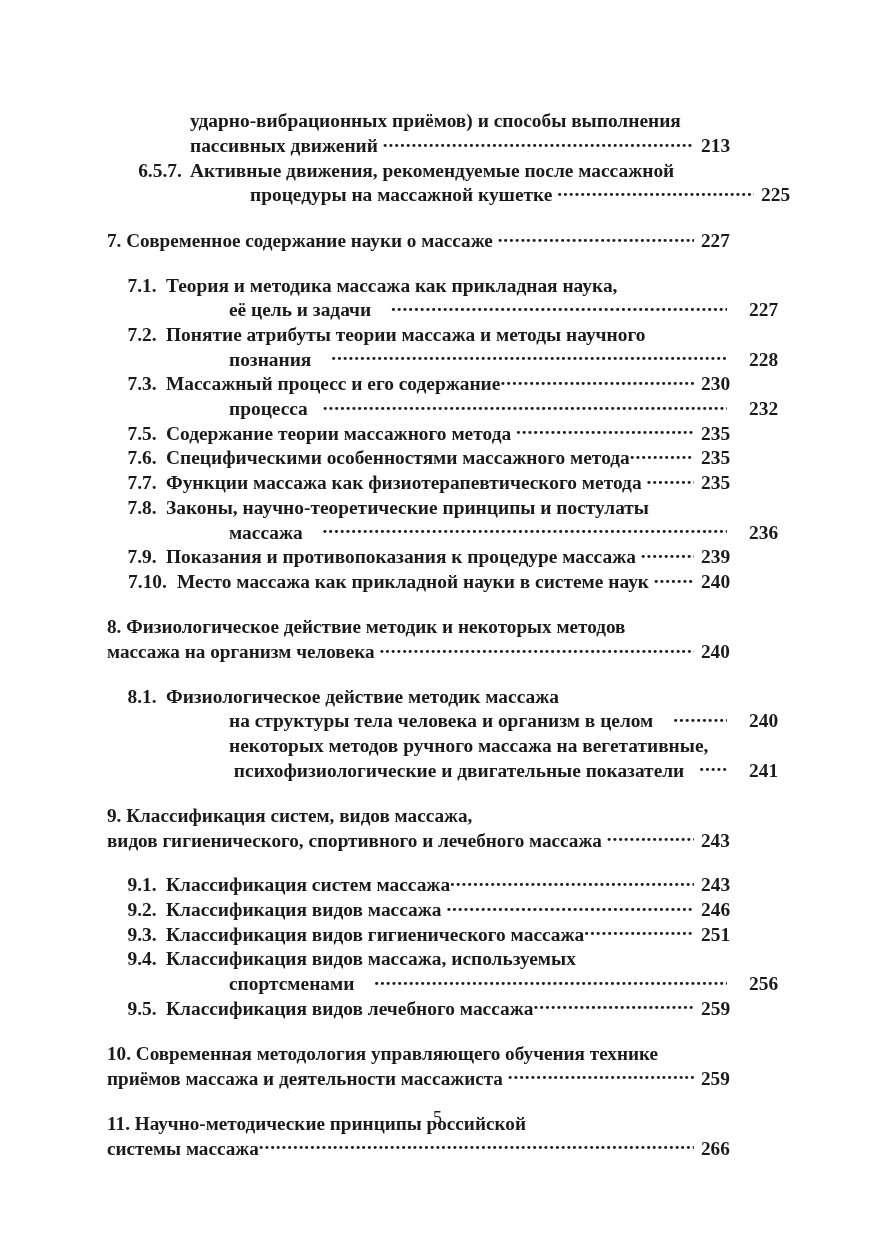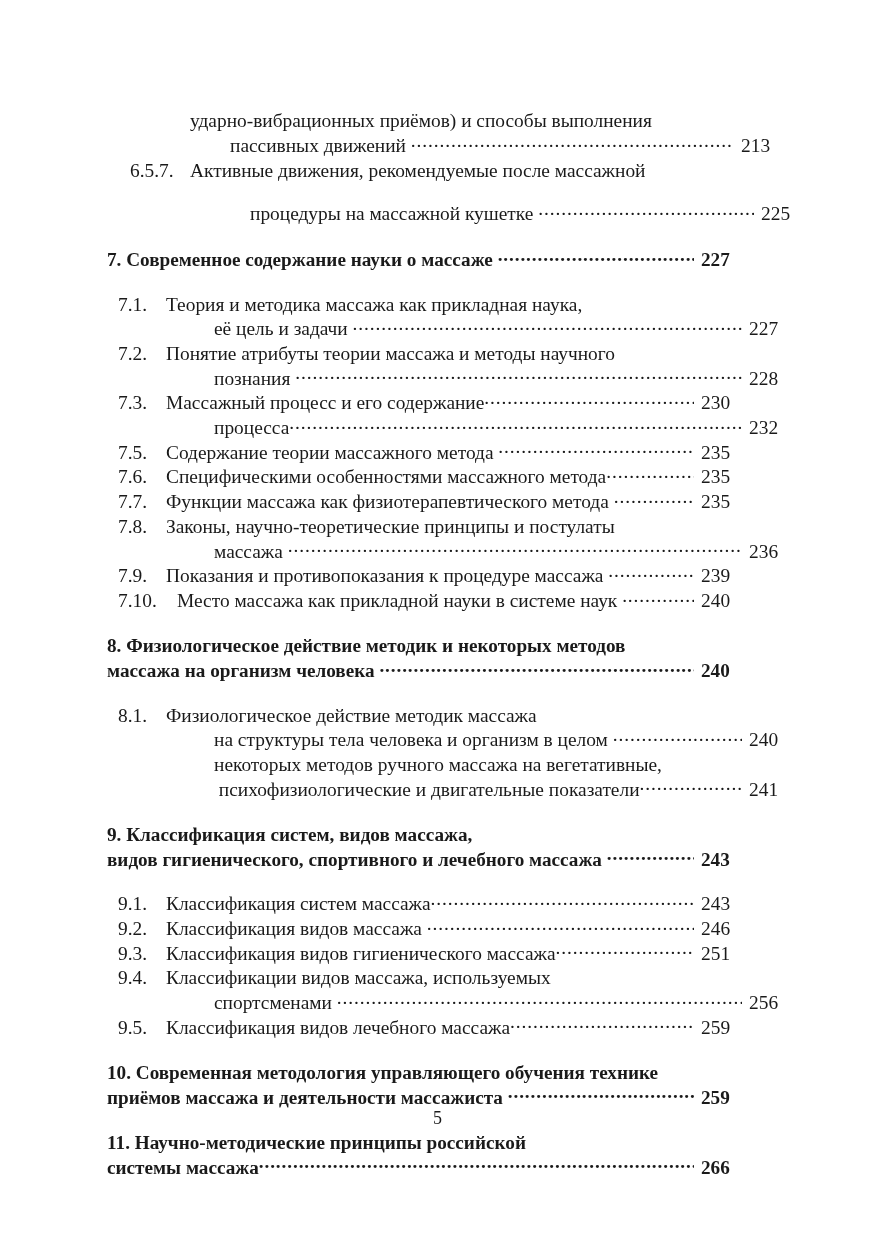--- a/index.html
+++ b/index.html
@@ -38,25 +38,26 @@
     padding: 0;
   }
 
   .line {
     display: flex;
     align-items: baseline;
     width: 100%;
     font-size: 19.4px;
     line-height: 23.3px;
     white-space: nowrap;
+    font-weight: bold;
   }
 
   .num {
     flex: 0 0 auto;
-    text-align: left;
+    text-align: center;
   }
 
   .txt {
     flex: 0 0 auto;
     white-space: pre;
   }
 
   
   .leader {
     flex: 1 1 auto;
@@ -94,45 +95,45 @@
 
   
   .lvl-sub {
     padding-left: 11px;
   }
   .lvl-sub .num {
     width: 48px;
   }
   .lvl-sub .cont {
     padding-left: 48px;
+    gap: 15px;
   }
 
   
   .lvl-sub .num.wide {
     width: 59px;
   }
 
   
   .lvl-deep {
     padding-left: 23px;
   }
   .lvl-deep .num {
     width: 60px;
   }
   .lvl-deep .cont {
     padding-left: 60px;
-    margin-top: 19px;
   }
 
   
   .lvl-orphan {
     padding-left: 83px;
   }
   .lvl-orphan .num { width: 0; }
-  .lvl-orphan .cont { padding-left: 0; margin-left: 40px; }
+  .lvl-orphan .cont { padding-left: 0; }
 
   
   .gap-before {
     margin-top: 20px;
   }
   .gap-before-lg {
     margin-top: 21px;
   }
 
   
@@ -366,21 +367,21 @@
         <div class="line">
           <span class="num">9.3.</span>
           <span class="txt">Классификация видов гигиенического массажа</span>
           <span class="leader"></span>
           <span class="pageno">251</span>
         </div>
       </div>
       <div class="entry lvl-sub">
         <div class="line nodots">
           <span class="num">9.4.</span>
-          <span class="txt">Классификации видов массажа, используемых</span>
+          <span class="txt">Классификация видов массажа, используемых</span>
           <span class="leader"></span>
           <span class="pageno"></span>
         </div>
         <div class="line cont">
           <span class="num" style="width: 48px;"></span>
           <span class="txt">спортсменами </span>
           <span class="leader"></span>
           <span class="pageno">256</span>
         </div>
       </div>

